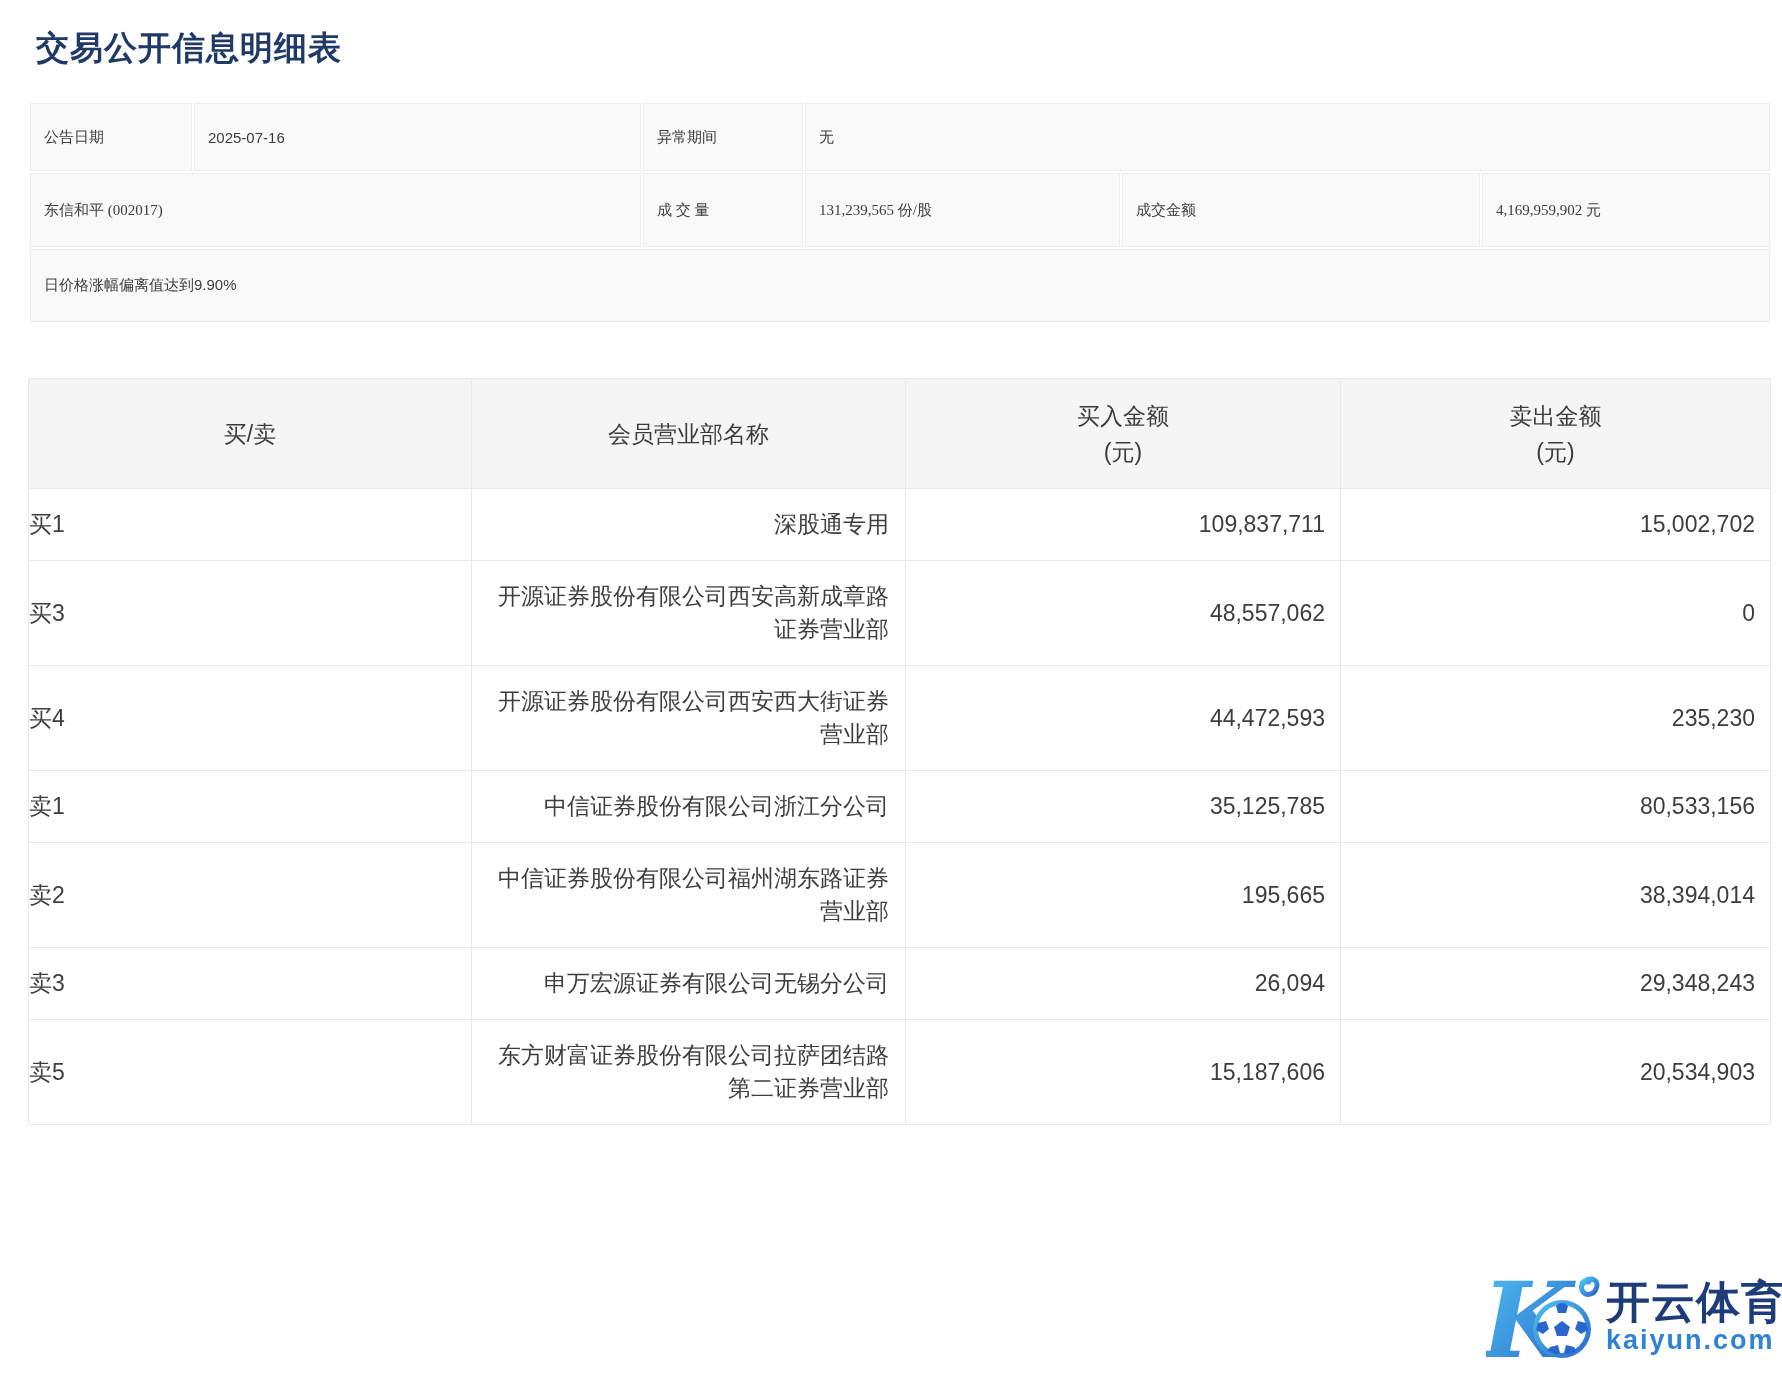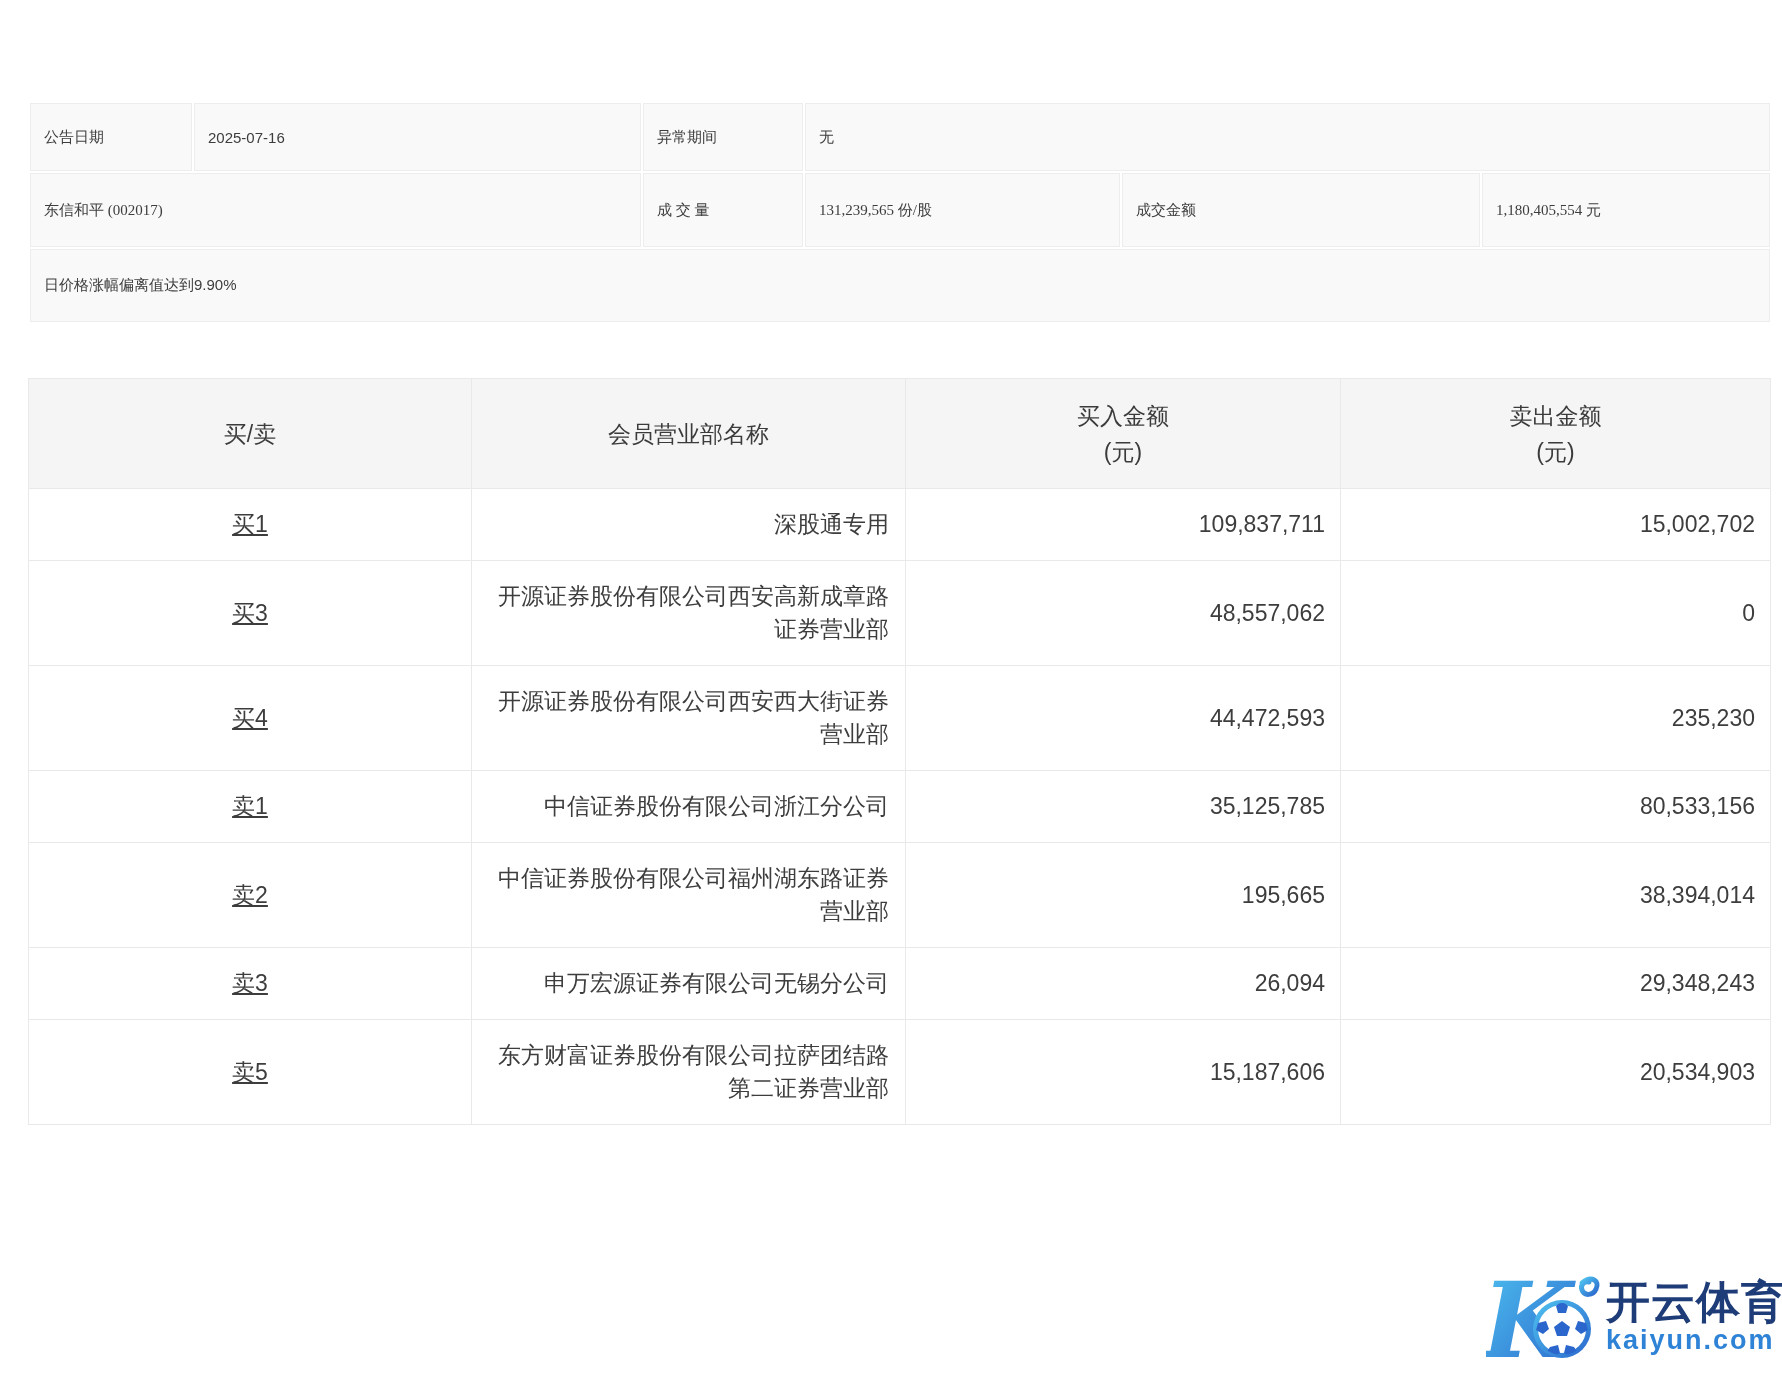--- a/index.html
+++ b/index.html
@@ -52,21 +52,21 @@
     vertical-align:middle;
   }
   .main-table td{
     border:1px solid #e9e9e9;
     background:#fff;
     font-size:23px;color:#3d3d3d;
     padding:19px 0;
     line-height:33px;
     vertical-align:middle;
   }
-  .main-table td.c-side{text-align:center;text-decoration:underline;}
+  .main-table td.c-side{}
   .main-table td.c-branch{text-align:right;padding-left:10px;padding-right:16px;}
   .main-table td.c-amount{text-align:right;padding-right:15px;}
   
   .watermark{
     position:absolute;left:1486px;top:1258px;
     width:300px;height:118px;
     z-index:5;pointer-events:none;
     display:flex;align-items:center;
   }
   .wm-logo{width:118px;height:112px;flex:0 0 auto;}
@@ -78,20 +78,21 @@
   .wm-domain{
     font-size:27px;font-weight:700;color:#2f83d6;
     line-height:30px;letter-spacing:2px;white-space:nowrap;
   }
 </style>
 </head>
 <body>
 
 <div class="page">
 
+  <div class="page-title">交易公开信息明细表</div>
 
   <table class="info-table">
     <colgroup>
       <col style="width:162px">
         <col style="width:447px">
         <col style="width:160px">
       <col style="width:315px">
         <col style="width:358px">
         <col style="width:288px">
     </colgroup>
@@ -100,21 +101,21 @@
       <td>公告日期</td>
       <td>2025-07-16</td>
       <td>异常期间</td>
       <td colspan="3">无</td>
     </tr>
     <tr class="info-r2">
       <td colspan="2">东信和平 (002017)</td>
       <td>成 交 量</td>
       <td>131,239,565 份/股</td>
       <td>成交金额</td>
-      <td>1,180,405,554 元</td>
+      <td>4,169,959,902 元</td>
     </tr>
     <tr class="info-r3">
       <td colspan="6">日价格涨幅偏离值达到9.90%</td>
     </tr>
   </tbody>
     </table>
 
   <table class="main-table">
     <colgroup>
       <col style="width:443px">

